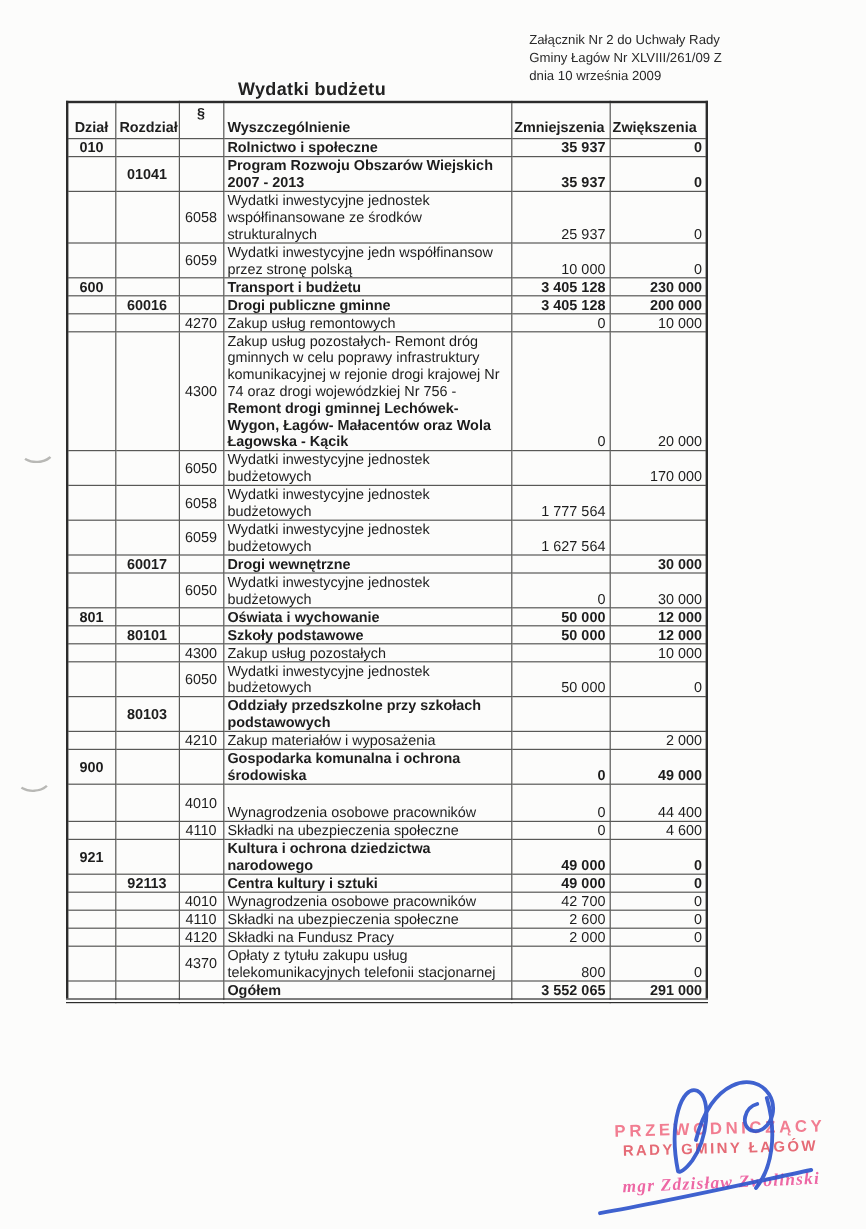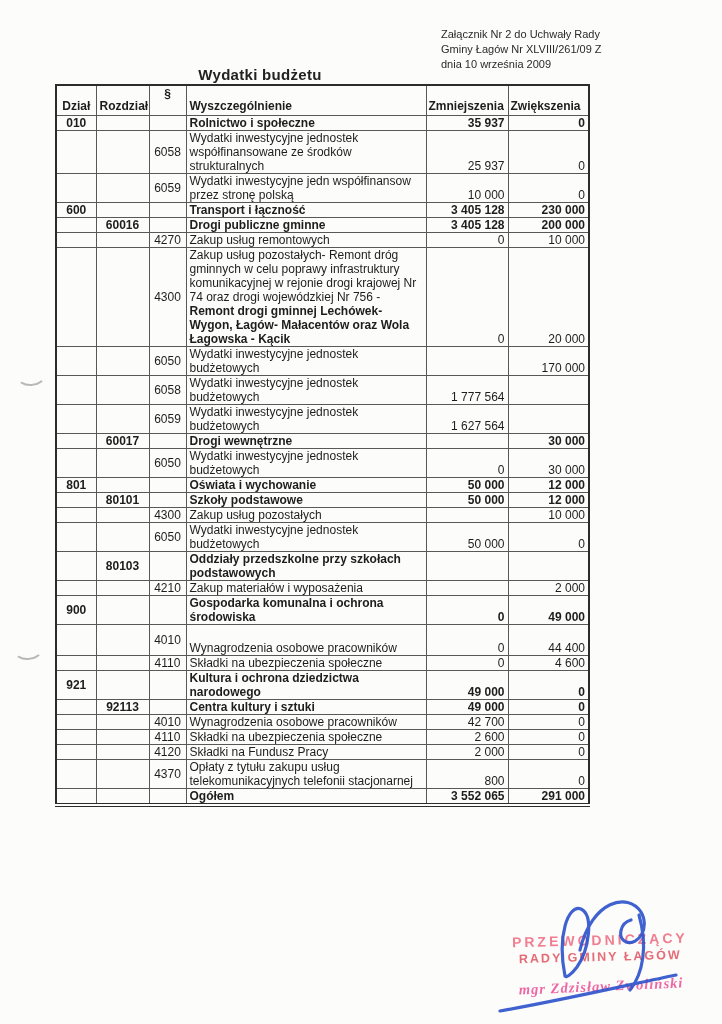--- a/index.html
+++ b/index.html
@@ -109,41 +109,49 @@
   </thead>
   <tbody id="tbody">
       <tr class="bold">
         <td class="code">010</td>
         <td class="code"></td>
         <td class="code"></td>
         <td class="desc"><span>Rolnictwo i społeczne</span></td>
         <td class="num">35 937</td>
         <td class="num">0</td>
       </tr>
+      <tr class="bold">
+        <td class="code"></td>
+        <td class="code">01041</td>
+        <td class="code"></td>
+        <td class="desc"><span>Program Rozwoju Obszarów Wiejskich 2007 - 2013</span></td>
+        <td class="num">35 937</td>
+        <td class="num">0</td>
+      </tr>
       <tr>
         <td class="code"></td>
         <td class="code"></td>
         <td class="code">6058</td>
         <td class="desc"><span>Wydatki inwestycyjne jednostek współfinansowane ze środków strukturalnych</span></td>
         <td class="num">25 937</td>
         <td class="num">0</td>
       </tr>
       <tr>
         <td class="code"></td>
         <td class="code"></td>
         <td class="code">6059</td>
         <td class="desc"><span>Wydatki inwestycyjne jedn współfinansow przez stronę polską</span></td>
         <td class="num">10 000</td>
         <td class="num">0</td>
       </tr>
       <tr class="bold">
         <td class="code">600</td>
         <td class="code"></td>
         <td class="code"></td>
-        <td class="desc"><span>Transport i łączność</span></td>
+        <td class="desc"><span>Transport i budżetu</span></td>
         <td class="num">3 405 128</td>
         <td class="num">230 000</td>
       </tr>
       <tr class="bold">
         <td class="code"></td>
         <td class="code">60016</td>
         <td class="code"></td>
         <td class="desc"><span>Drogi publiczne gminne</span></td>
         <td class="num">3 405 128</td>
         <td class="num">200 000</td>

